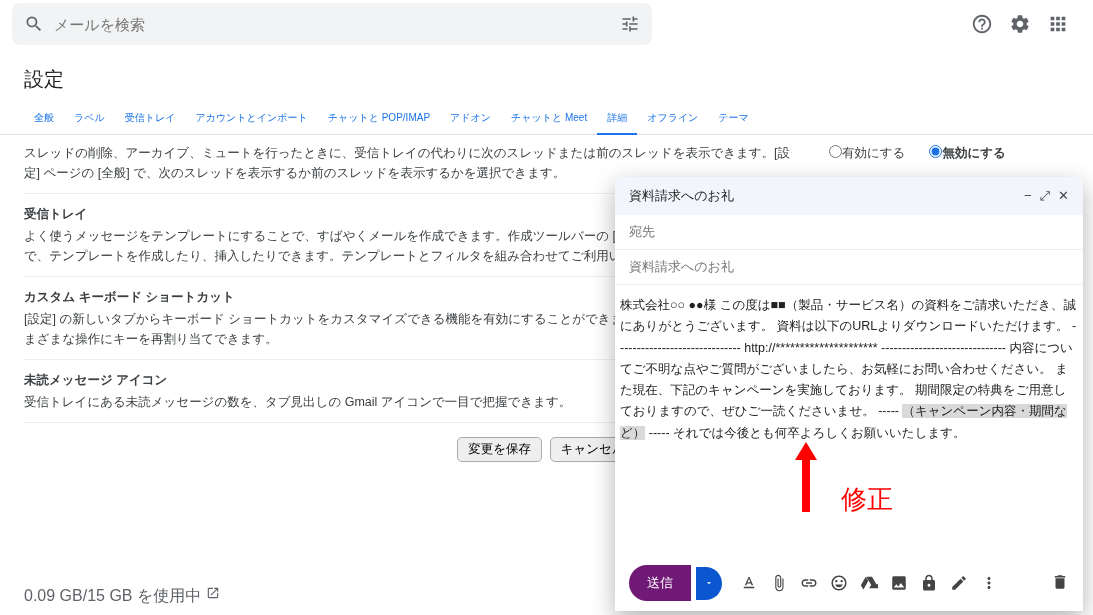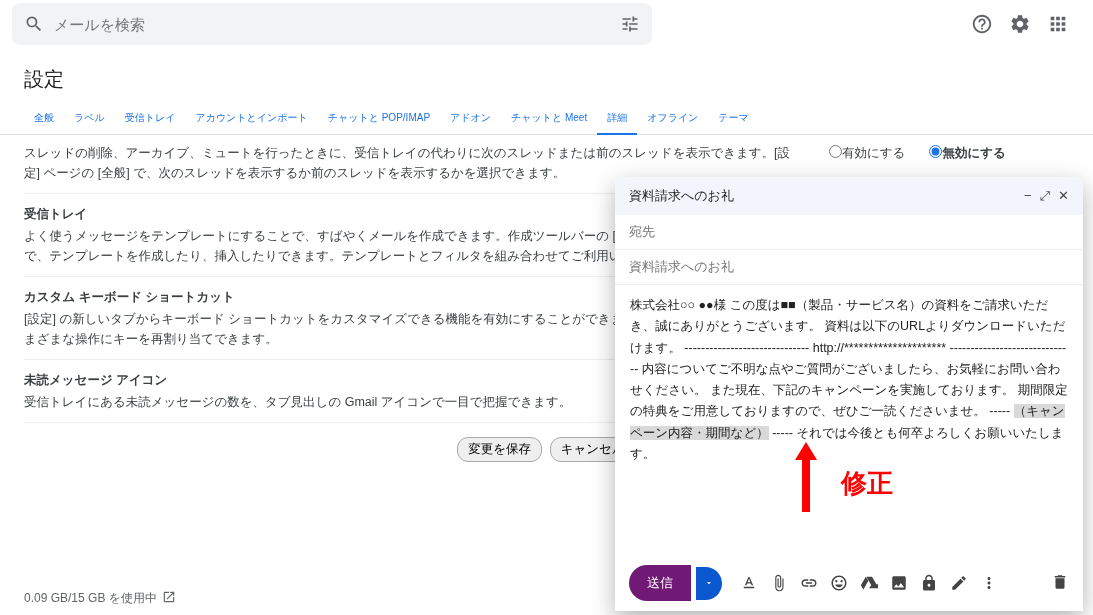--- a/index.html
+++ b/index.html
@@ -24,45 +24,45 @@
 .setting-row { display: flex; padding: 10px 0; border-bottom: 1px solid #eee; }
 .setting-row.first { padding-top: 2px; }
 .setting-desc { flex: 1; padding-right: 30px; line-height: 1.6; font-size: 12.5px; }
 .setting-desc b { display: block; font-weight: bold; margin-bottom: 2px; font-size: 12.5px; }
 .setting-options { min-width: 240px; display: flex; gap: 24px; align-items: flex-start; padding-top: 2px; font-size: 12.5px; }
 .radio-opt { display: flex; align-items: flex-start; }
 .radio-opt input { accent-color: #1a73e8; }
 .radio-opt.sel { font-weight: bold; }
 
 .btn-row { text-align: center; margin: 14px 0; }
-.btn-row button { background: #efefef; border: 1px solid #aaa; padding: 3px 10px; font-size: 12.5px; margin: 0 2px; border-radius: 11px; cursor: pointer; }
-
-.footer { position: absolute; bottom: 8px; left: 24px; right: 24px; display: flex; color: #5f6368; font-size: 12px; }
+.btn-row button { background: #efefef; border: 1px solid #aaa; padding: 3px 10px; font-size: 12.5px; margin: 0 2px; border-radius: 5px; cursor: pointer; }
+
+.footer { position: absolute; bottom: 8px; left: 24px; right: 24px; display: flex; color: #5f6368; font-size: 16px; }
 .footer .ext { margin-left: 5px; }
 .footer-right { margin-left: auto; }
 
 
 .compose { position: absolute; right: 10px; bottom: 4px; width: 468px; height: 434px; background: #fff; box-shadow: 0 8px 24px rgba(0,0,0,0.3); border-radius: 8px 8px 0 0; display: flex; flex-direction: column; }
 .compose-header { background: #f2f6fc; padding: 10px 14px; display: flex; align-items: center; border-radius: 8px 8px 0 0; font-size: 13px; }
 .compose-header .title { flex: 1; color: #1f1f1f; }
 .compose-header .ctrls { display: flex; gap: 8px; color: #444; }
 .compose-header .ctrls span { cursor: pointer; font-family: Arial; }
 .compose-field { padding: 8px 14px; border-bottom: 1px solid #eee; color: #777; font-size: 13px; }
-.compose-body { flex: 1; padding: 10px 15px; font-size: 12.5px; line-height: 1.7; color: #222; overflow: auto; }
+.compose-body { flex: 1; padding: 10px 5px; font-size: 12.5px; line-height: 1.7; color: #222; overflow: auto; }
 .compose-body .hl { background: #d9d9d9; }
 .compose-tools { display: flex; align-items: center; padding: 8px 14px 10px; gap: 4px; }
 .send-btn { background: #701a75; color: #fff; border: none; padding: 9px 18px; border-radius: 18px 0 0 18px; font-size: 13px; font-weight: 500; cursor: pointer; }
 .send-drop { background: #0b57d0; color: #fff; border: none; padding: 9px 8px; border-radius: 0 18px 18px 0; cursor: pointer; margin-left: 1px; }
 .tool-icons { display: flex; gap: 12px; margin-left: 14px; align-items: center; flex: 1; }
 .tool-icons svg, .tool-trailing svg { fill: #444; cursor: pointer; }
 .tool-trailing { margin-left: auto; }
 
 
 .annot { position: absolute; right: 276px; bottom: 100px; pointer-events: none; }
-.annot-text { color: #ff0000; font-size: 26px; font-weight: 700; position: absolute; left: 46px; top: 24px; white-space: nowrap; }
+.annot-text { color: #ff0000; font-size: 26px; font-weight: 400; position: absolute; left: 46px; top: 40px; white-space: nowrap; }
 .annot-arrow { width: 22px; height: 70px; }
 </style>
 </head>
 <body>
 
 <div class="search-bar">
   <div class="search-box">
     <svg width="20" height="20" viewBox="0 0 24 24">
         <path d="M15.5 14h-.79l-.28-.27A6.471 6.471 0 0016 9.5 6.5 6.5 0 109.5 16c1.61 0 3.09-.59 4.23-1.57l.27.28v.79l5 4.99L20.49 19l-4.99-5zm-6 0C7.01 14 5 11.99 5 9.5S7.01 5 9.5 5 14 7.01 14 9.5 11.99 14 9.5 14z"></path>
       </svg>

